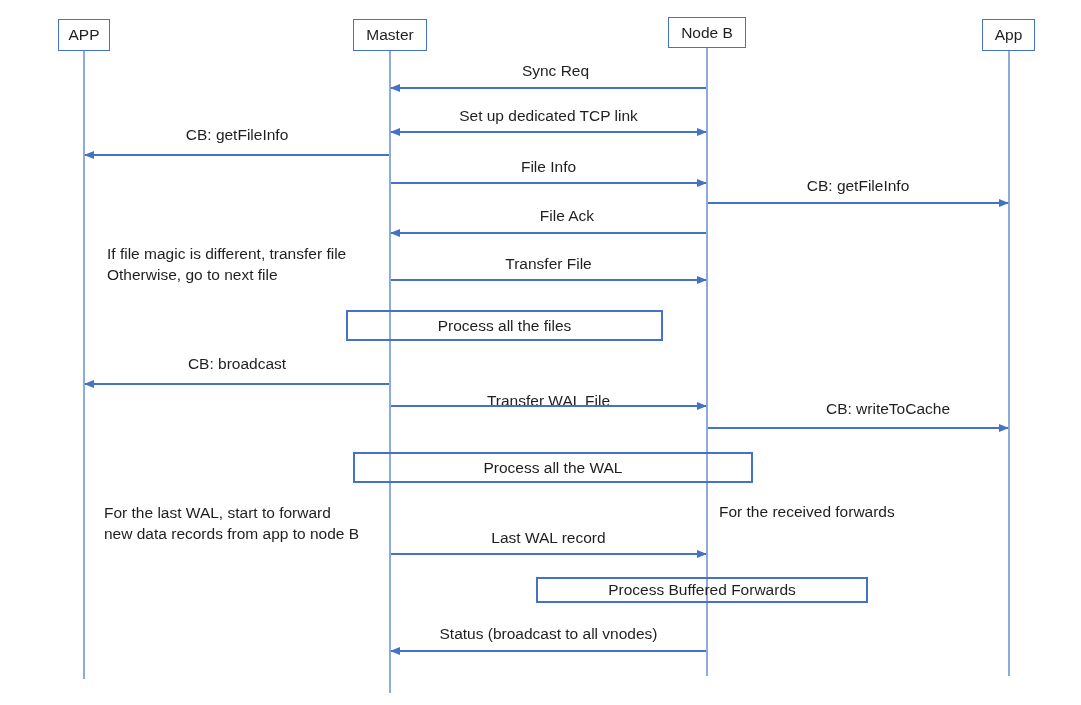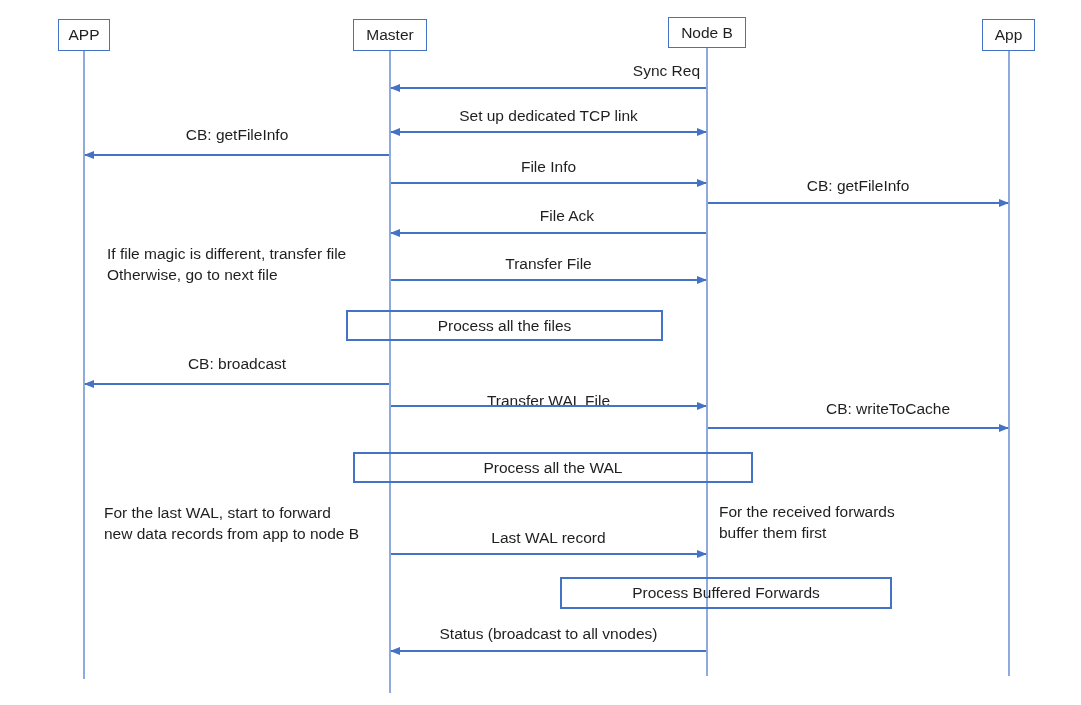--- a/index.html
+++ b/index.html
@@ -95,21 +95,21 @@
   <div class="actor-box" style="left:353px; top:19px; width:74px; height:32px;">
     <span>Master</span>
   </div>
   <div class="actor-box" style="left:668px; top:17px; width:78px; height:31px;">
     <span>Node B</span>
   </div>
   <div class="actor-box" style="left:982px; top:19px; width:53px; height:32px;">
     <span>App</span>
   </div>
 
-  <div class="msg-label" style="left:391px; top:62px; width:309px;text-align:right;">Sync Req</div>
+  <div class="msg-label" style="left:401px; top:62px; width:309px;">Sync Req</div>
   <div class="msg" style="left:391px; top:88px; width:315px;">
     <div class="line"></div>
     <div class="head hl"></div>
   </div>
 
   <div class="msg-label" style="left:391px; top:107px; width:315px;">Set up dedicated TCP link</div>
   <div class="msg" style="left:391px; top:132px; width:315px;">
     <div class="line"></div>
     <div class="head hl"></div>
     <div class="head hr"></div>
@@ -176,30 +176,29 @@
     <span>Process all the WAL</span>
   </div>
 
   <div class="note" style="left:104px; top:502px;">
     <div>For the last WAL, start to forward</div>
     <div>new data records from app to node B</div>
   </div>
 
   <div class="note" style="left:719px; top:501px;">
     <div>For the received forwards</div>
-    <div>buffer them first</div>
   </div>
 
   <div class="msg-label" style="left:391px; top:529px; width:315px;">Last WAL record</div>
   <div class="msg" style="left:391px; top:554px; width:315px;">
     <div class="line"></div>
     <div class="head hr"></div>
   </div>
 
-  <div class="pbox" style="left:560px; top:577px; width:332px; height:32px;justify-content:center;">
+  <div class="pbox" style="left:536px; top:577px; width:332px; height:26px;justify-content:center;">
     <span>Process Buffered Forwards</span>
   </div>
 
   <div class="msg-label" style="left:391px; top:625px; width:315px;">Status (broadcast to all vnodes)</div>
   <div class="msg" style="left:391px; top:651px; width:315px;">
     <div class="line"></div>
     <div class="head hl"></div>
   </div>
 
 </div>

